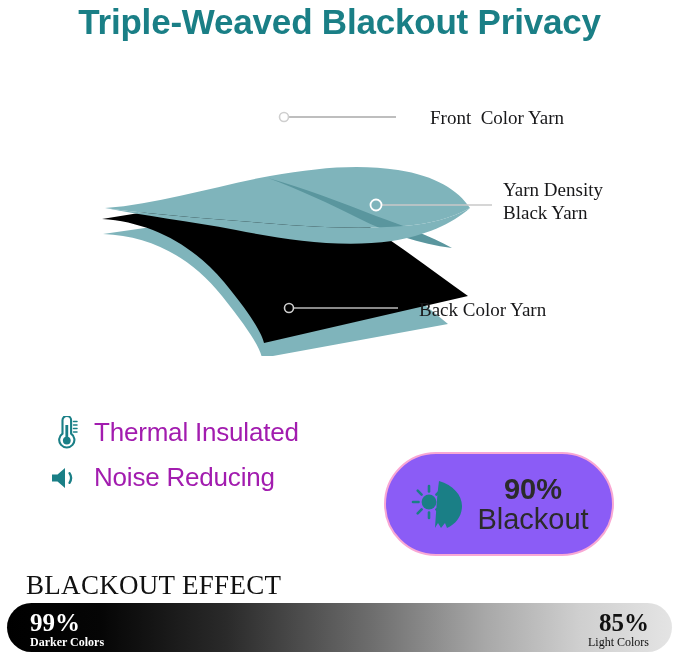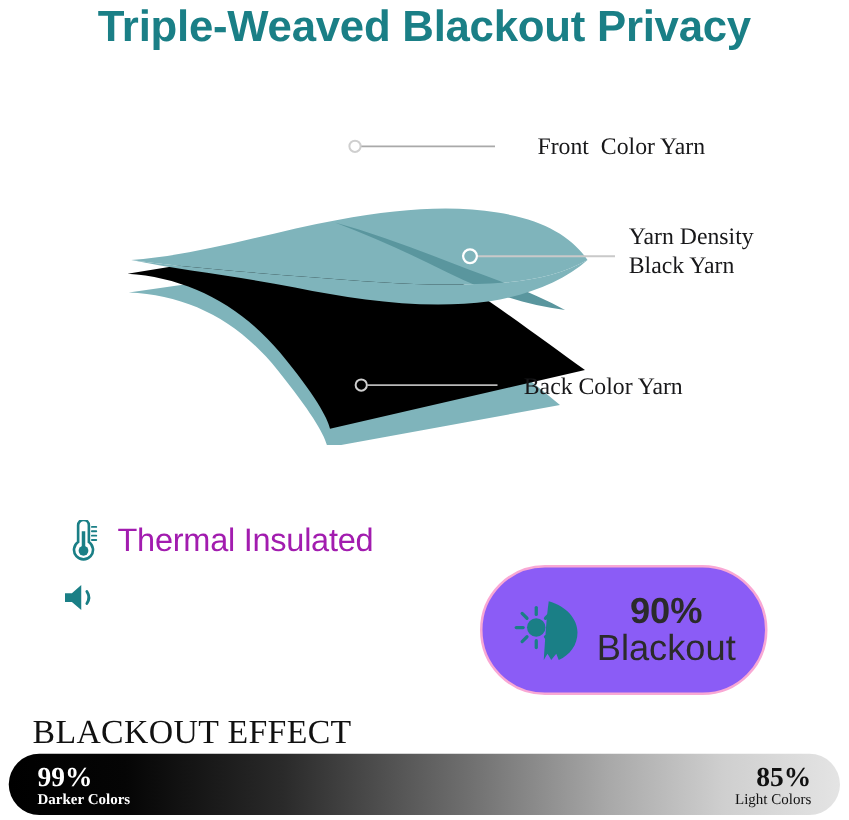--- a/index.html
+++ b/index.html
@@ -150,21 +150,21 @@
     top: 7px;
     color: #ffffff;
     text-align: left;
   }
   #bar-stat-right {
     right: 23px;
     top: 7px;
     color: #111111;
     text-align: right;
   }
-  .bar-pct { font-size: 22px; font-weight: bold; display: block; font-family: Liberation Serif, serif; }
+  .bar-pct { font-size: 25px; font-weight: bold; display: block; font-family: Liberation Serif, serif; }
   .bar-sub { font-size: 12px; font-weight: bold; display: block; }
   #bar-stat-right .bar-sub { font-weight: normal; }
 </style>
 </head>
 <body>
 
 <div id="page-title">Triple-Weaved Blackout Privacy</div>
 
 <div id="fabric-diagram">
 
@@ -230,20 +230,21 @@
   </div>
 
   <div class="feature-row">
     <span class="feature-icon">
       <svg width="32" height="28" viewBox="0 0 32 28">
         <path d="M3 10.5h5.5L16 4v20l-7.5-6.5H3z" fill="#1a7f86"></path>
         <path d="M20.5 9.2a8.6 8.6 0 0 1 0 9.6" fill="none" stroke="#1a7f86" stroke-width="2.3" stroke-linecap="round"></path>
         <path d="M24.8 6.2a13.4 13.4 0 0 1 0 15.6" fill="none" stroke="#1a7f86" stroke-width="2.1" stroke-linecap="round" opacity="0.0"></path>
       </svg>
     </span>
+    <span class="feature-label">Noise Reducing</span>
   </div>
 
 </div>
 
 <div id="blackout-badge">
   <span id="badge-icon">
     <svg width="62" height="62" viewBox="0 0 62 62">
 
       <circle cx="20" cy="29" r="7.4" fill="#1a7f86"></circle>
 

